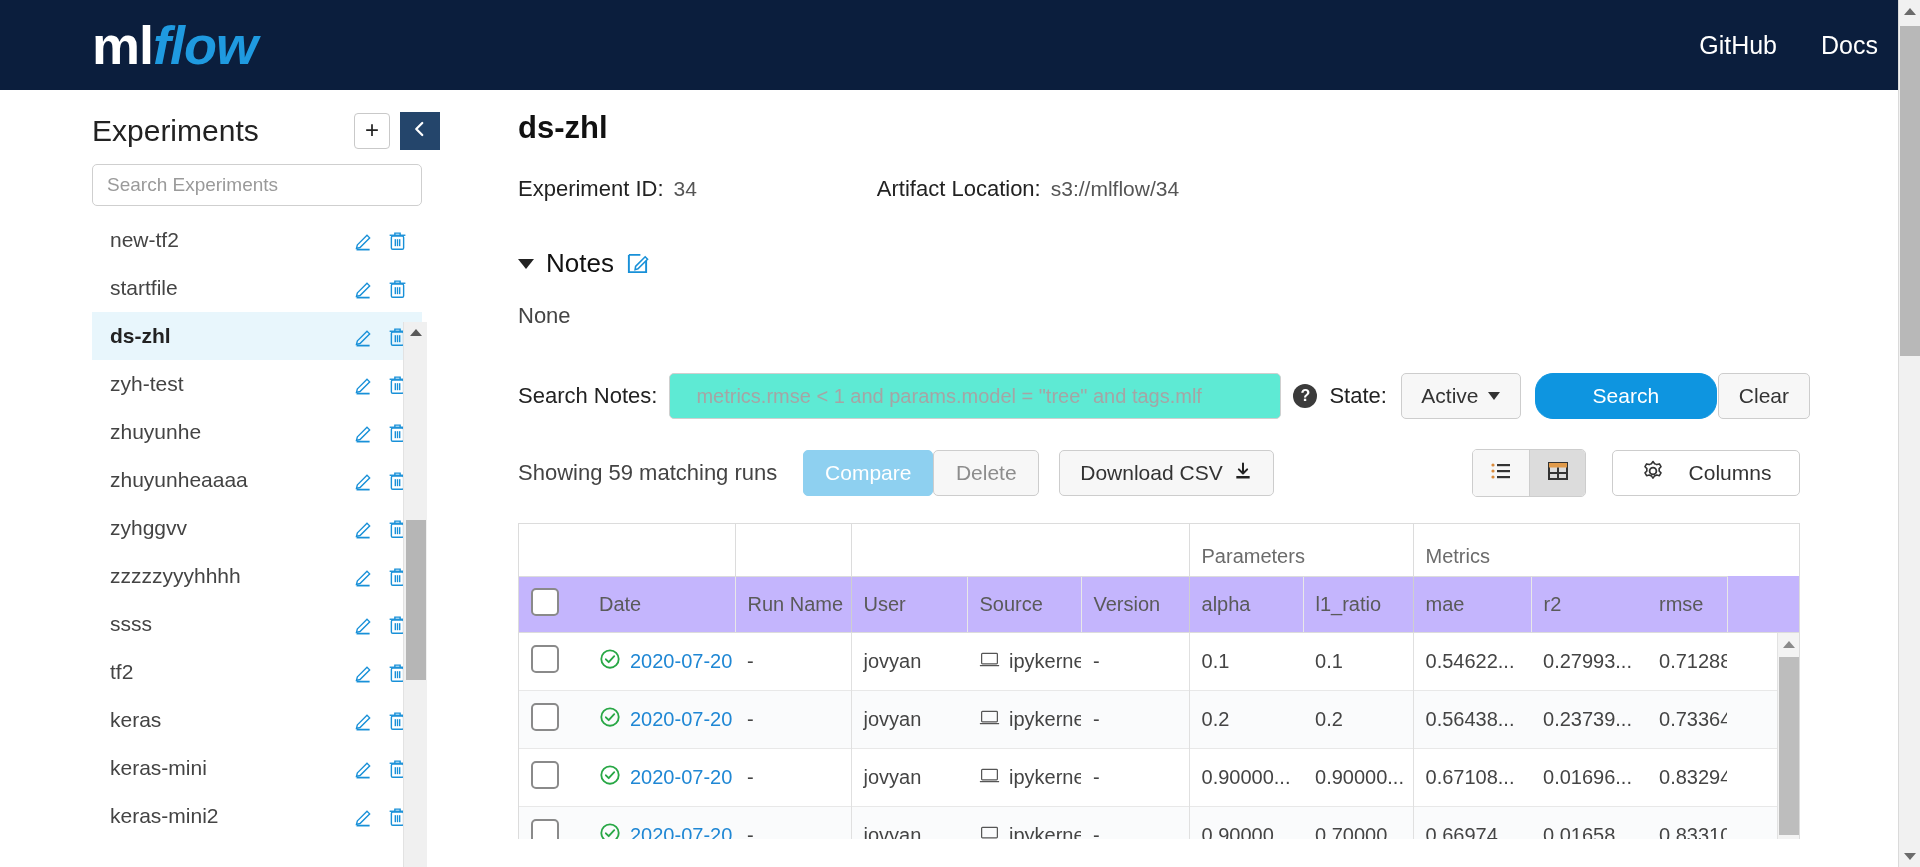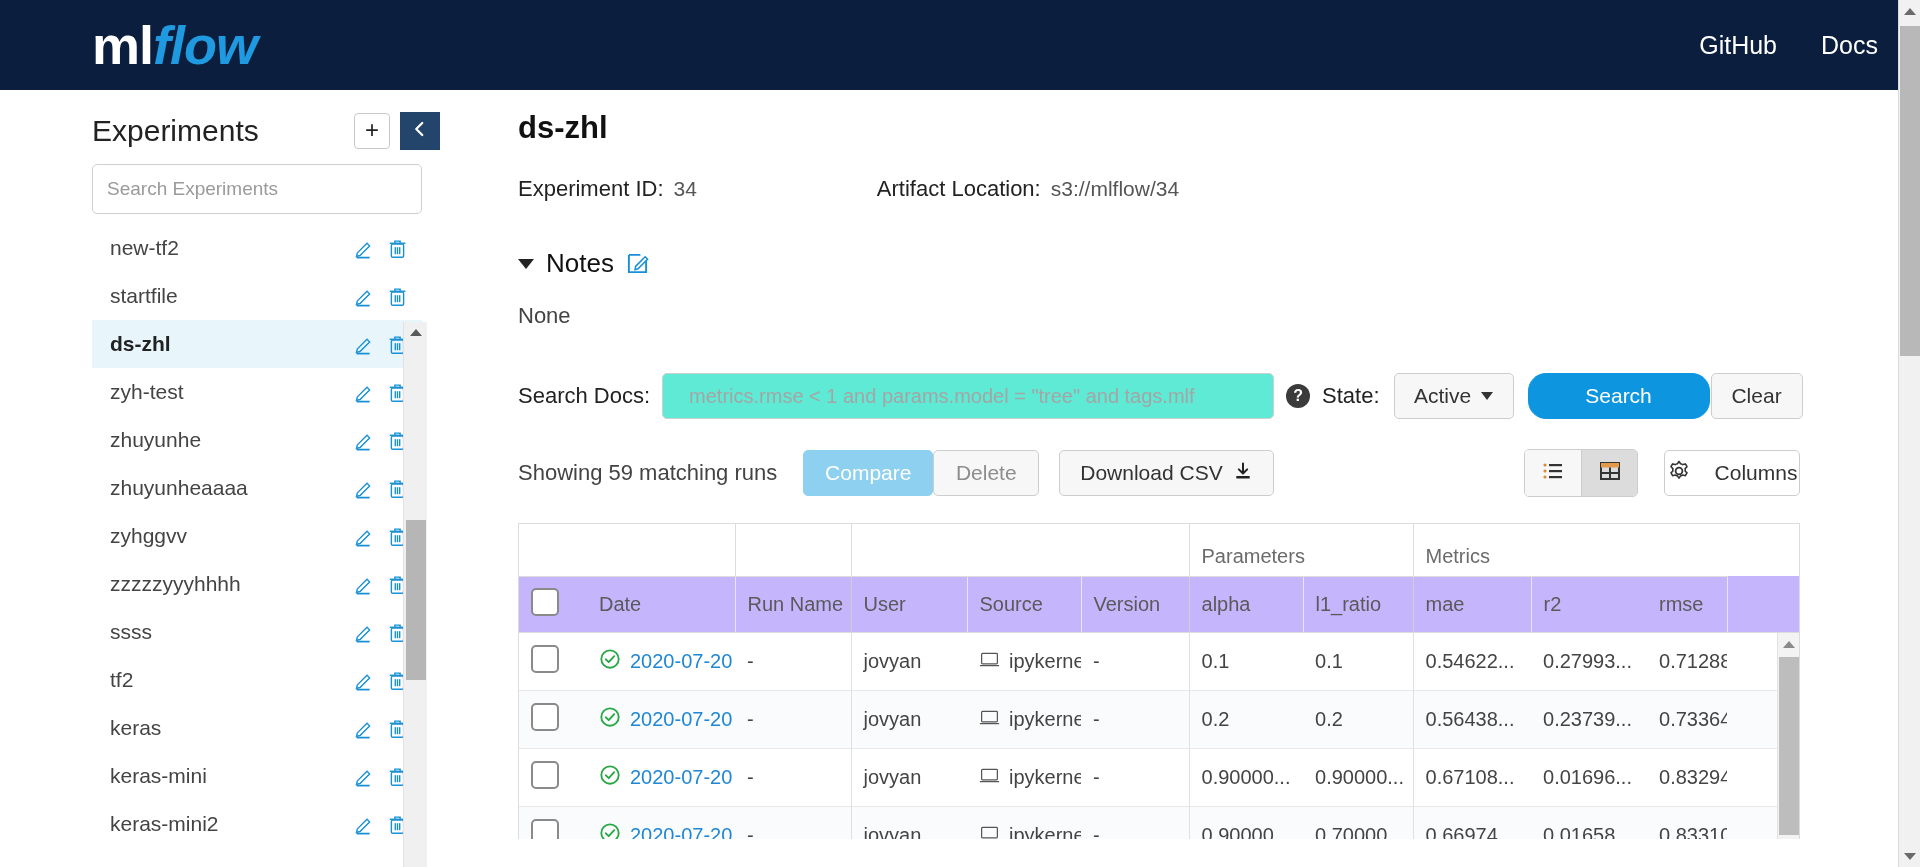--- a/index.html
+++ b/index.html
@@ -67,21 +67,21 @@
   .btn-collapse {
     width: 40px; height: 38px;
     background: #24456b; color: #fff;
     display: flex; align-items: center; justify-content: center;
     cursor: pointer;
   }
   .btn-collapse svg { width: 18px; height: 18px; }
 
   .search-exp {
     margin-top: 14px;
-    width: 330px; height: 50px;
+    width: 330px; height: 42px;
     border: 1px solid #cfcfcf; border-radius: 5px;
     padding: 0 14px;
     font-size: 19px; color: #222;
     font-family: "Liberation Sans", sans-serif;
     background: #fff;
   }
   .search-exp::placeholder { color: #9a9a9a; }
 
   .exp-list-wrap {
     margin-top: 10px;
@@ -226,21 +226,21 @@
   .toolbar-right { margin-left: auto; display: flex; align-items: center; padding-right: 120px; }
   .viewtoggle { display: flex; border: 1px solid #cdcdcd; border-radius: 5px; overflow: hidden; }
   .vt-btn {
     width: 56px; height: 46px; background: #f7f7f7;
     display: flex; align-items: center; justify-content: center;
     cursor: pointer;
   }
   .vt-btn + .vt-btn { border-left: 1px solid #cdcdcd; }
   .vt-btn.selected { background: #dcdcdc; }
   .vt-btn svg { width: 24px; height: 24px; }
-  .btn.columns { margin-left: 26px; background: #fff; width: 136px; gap: 24px; }
+  .btn.columns { margin-left: 26px; background: #fff; width: 188px; gap: 24px; }
 
   
   .table-wrap {
     margin-top: 26px;
     margin-right: 120px;
     border: 1px solid #dcdcdc;
     border-bottom: none;
     position: relative;
     height: 316px;
     overflow: hidden;
@@ -631,21 +631,21 @@
       <span class="notes-edit">
         <svg viewBox="0 0 24 24">
           <path d="M3 3 h12 M3 3 v18 h18 v-12" stroke="#1890d8" stroke-width="2" fill="none"></path>
           <path d="M10 15 L20 5 L22.5 7.5 L12.5 17.5 L9.5 18.5 Z" stroke="#1890d8" stroke-width="1.6" fill="none"></path>
         </svg>
       </span>
     </div>
     <div class="notes-body">None</div>
 
     <div class="search-row">
-      <span class="search-runs-label">Search Docs:</span>
+      <span class="search-runs-label">Search Notes:</span>
       <input class="search-runs-input" type="text" placeholder="metrics.rmse &lt; 1 and params.model = &quot;tree&quot; and tags.mlf" style="">
       <div class="help-icon">?</div>
       <span class="state-label">State:</span>
       <div class="btn state">
         <span>Active</span>
         <span class="caret-sm"></span>
       </div>
       <div class="btn primary search-btn">Search</div>
       <div class="btn clear">Clear</div>
     </div>

